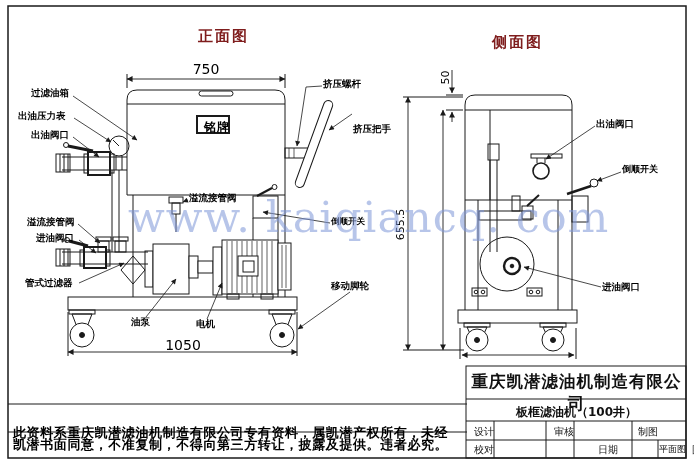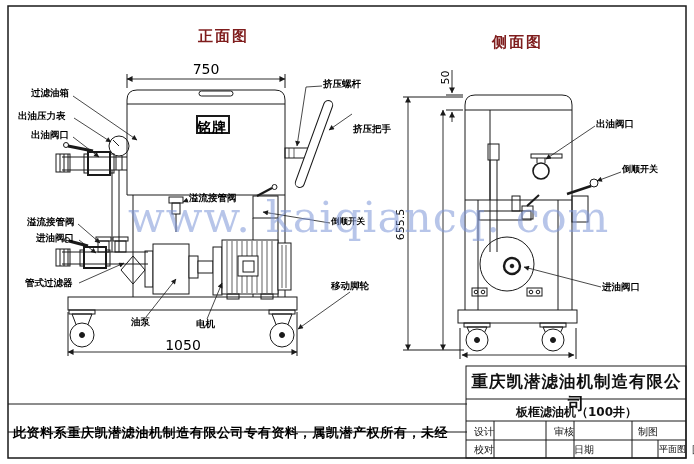--- a/index.html
+++ b/index.html
@@ -14,22 +14,22 @@
   }
   .view-title{
     position:absolute;font-size:15px;font-weight:600;letter-spacing:2px;color:#7f1d1d;
   }
   .dim-num{
     position:absolute;font-size:14px;font-weight:500;color:#000;text-align:center;
     font-family:"DejaVu Sans",sans-serif;
   }
   .vdim{transform:rotate(-90deg);transform-origin:center center;}
   .nameplate-text{
-    position:absolute;left:197px;top:119px;width:40px;text-align:left;
-    font-size:14px;font-weight:bold;color:#000;letter-spacing:1px;
+    position:absolute;left:197px;top:119px;width:40px;text-align:center;
+    font-size:12px;font-weight:bold;color:#000;letter-spacing:1px;
   }
   #watermark{
     position:absolute;left:128px;top:192px;width:470px;
     font-family:"DejaVu Serif",serif;font-size:43px;letter-spacing:1px;
     color:#7e96d8;opacity:0.55;white-space:nowrap;pointer-events:none;
   }
   .tb-company{
     position:absolute;left:467px;top:371px;width:219px;text-align:center;
     font-size:16.5px;font-weight:bold;letter-spacing:1px;
   }
@@ -303,19 +303,20 @@
   <div class="cad-label" style="left:602px;top:282px;">进油阀口</div>
 
   <div id="watermark">www. kaiqiancq. com</div>
 
   <div class="tb-company">重庆凯潜滤油机制造有限公司</div>
   <div class="tb-product">板框滤油机（100井）</div>
   <div class="tb-cell" style="left:466px;top:425px;width:28px;">设计</div>
   <div class="tb-cell" style="left:546px;top:425px;width:28px;">审核</div>
   <div class="tb-cell" style="left:632px;top:425px;width:26px;">制图</div>
   <div class="tb-cell" style="left:466px;top:443px;width:28px;">校对</div>
-  <div class="tb-cell" style="left:546px;top:443px;width:48px;">日期</div>
+  <div class="tb-cell" style="left:546px;top:443px;width:36px;padding-left:36px;">日期</div>
   <div class="tb-cell" style="left:668px;top:443px;width:44px;">图样</div>
   <div class="tb-cell" style="left:657px;top:443px;width:29px;font-size:9px;">平面图</div>
 
   <div class="notice-line" style="top:424px;">此资料系重庆凯潜滤油机制造有限公司专有资料，属凯潜产权所有，未经</div>
+  <div class="notice-line" style="top:436px;">凯潜书面同意，不准复制，不得向第三方转让，披露及提供。违者必究。</div>
 
 </div>
 
 </body></html>

